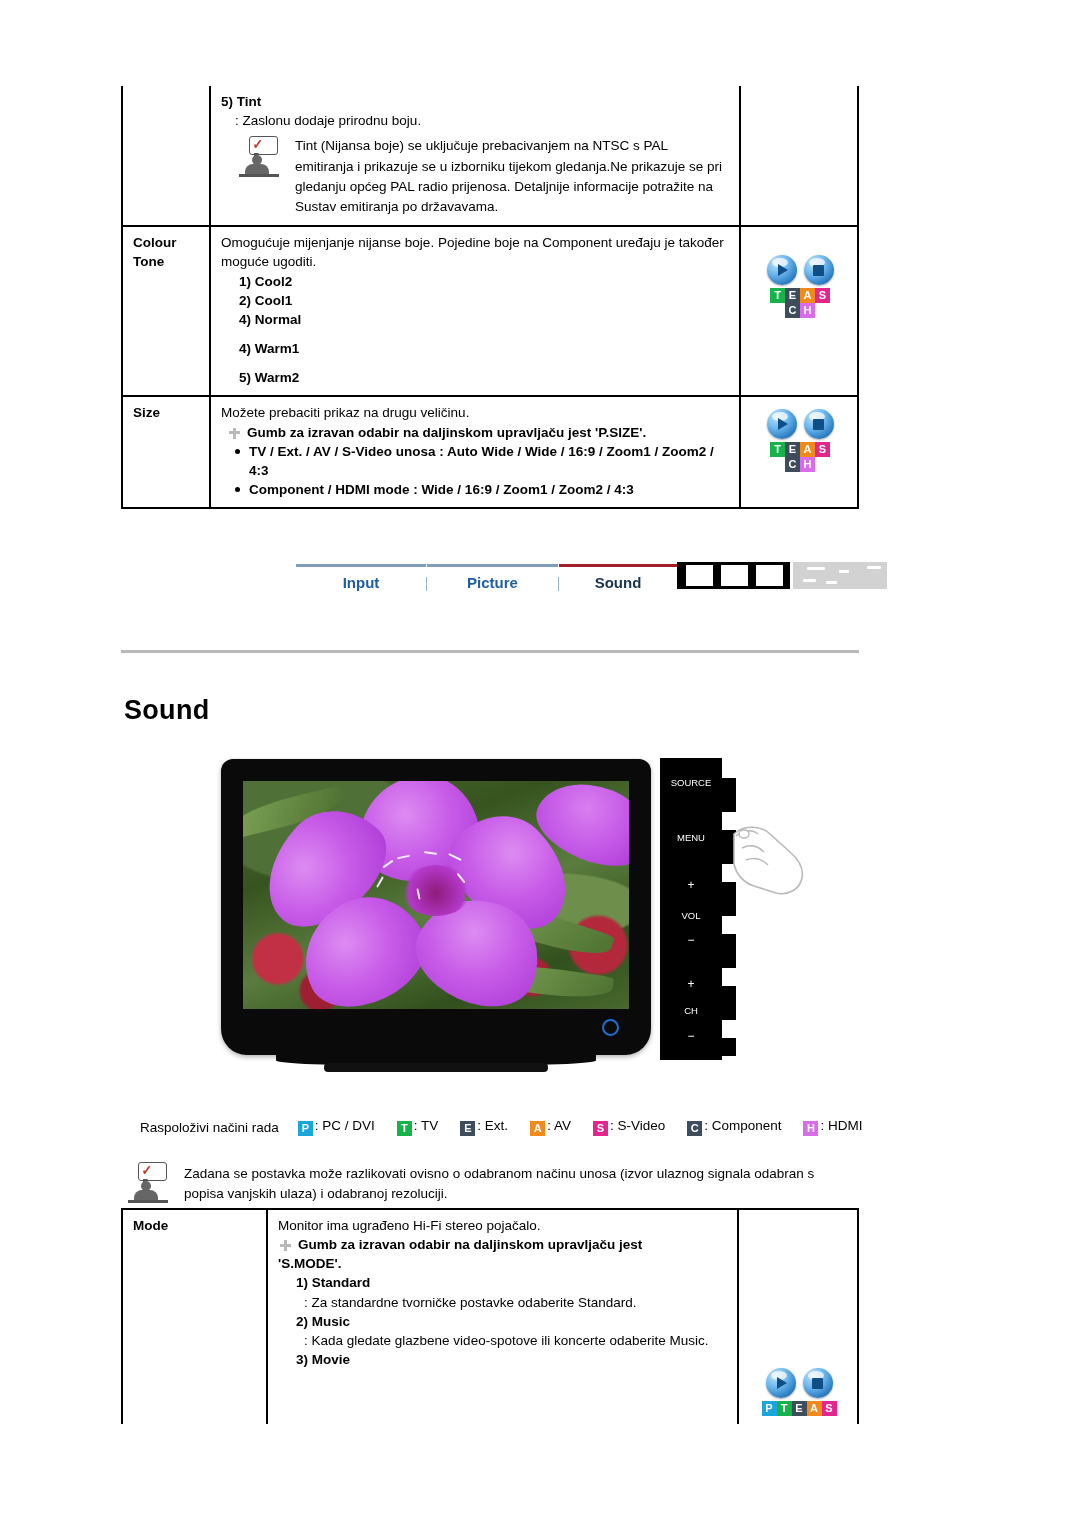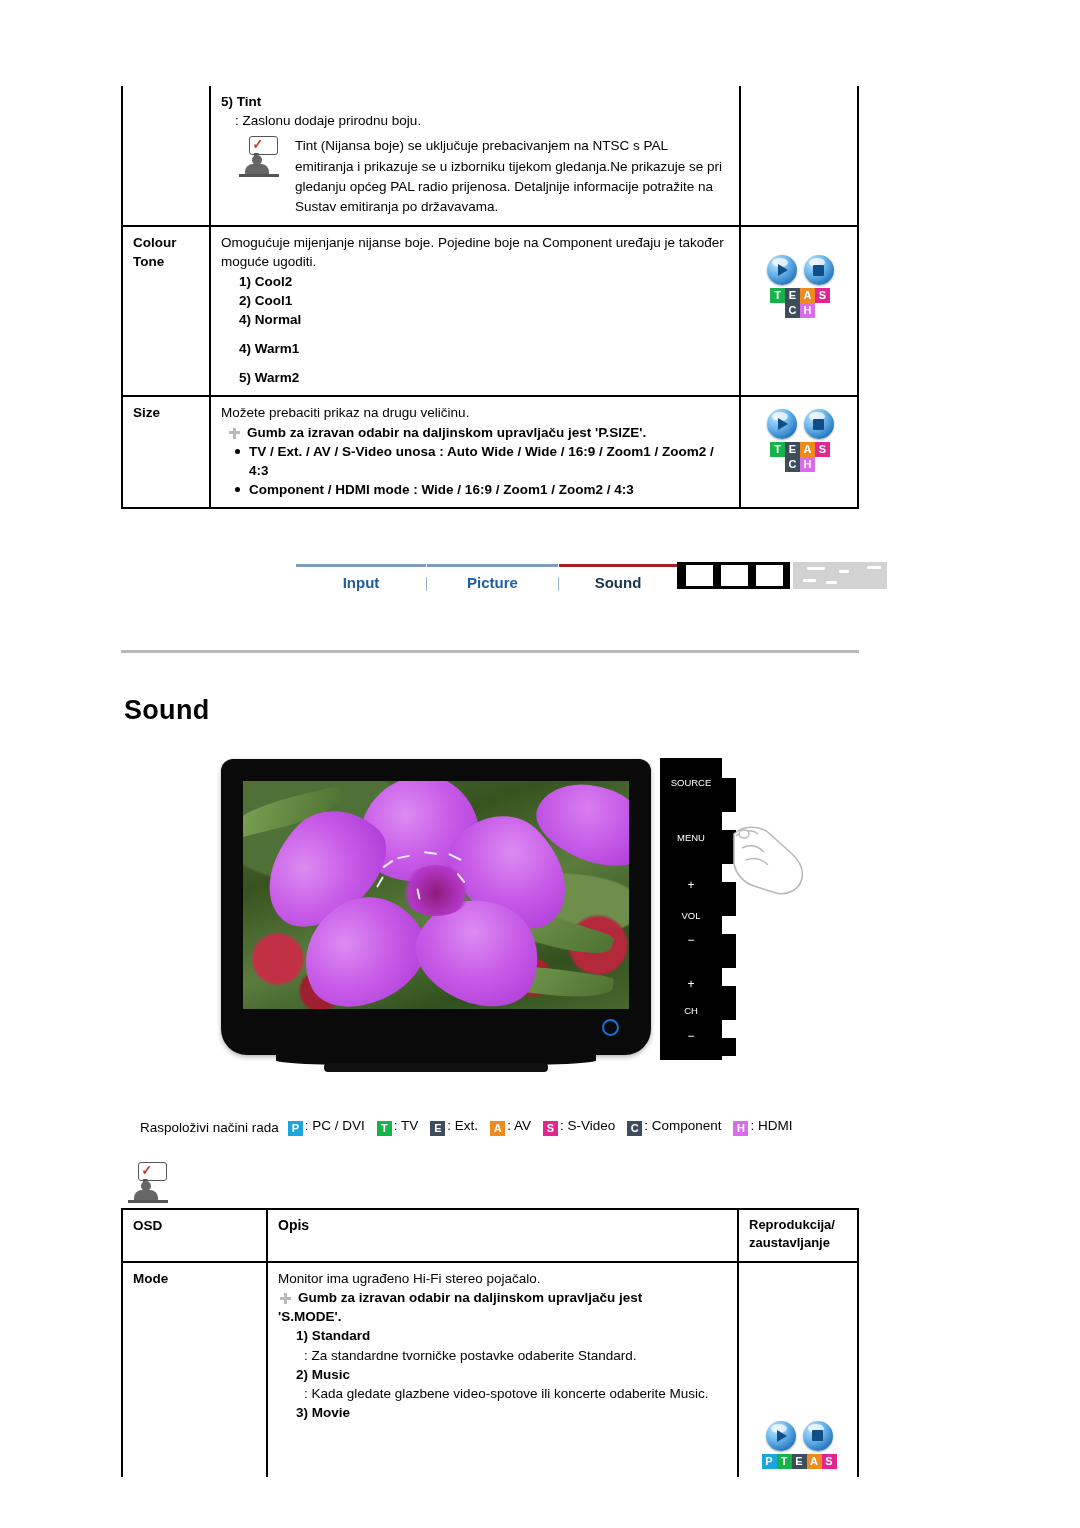--- a/index.html
+++ b/index.html
@@ -181,21 +181,21 @@
   .pet.p4{left:15%;top:52%;width:32%;height:45%;transform:rotate(-26deg);}
   .pet.p5{left:45%;top:52%;width:32%;height:45%;transform:rotate(24deg);}
   .pet.side{left:76%;top:2%;width:30%;height:33%;transform:rotate(22deg);
             background:radial-gradient(circle at 40% 35%, #d97ef0 0%, #c357e6 50%, #a732d0 100%);}
   .center{position:absolute;left:41%;top:37%;width:18%;height:22%;border-radius:50%;
           background:radial-gradient(circle at 50% 55%, #8e1b7a 0%, #b338c9 60%, transparent 72%);}
   .stam{position:absolute;background:#f2eef8;border-radius:2px;}
   .leaf{position:absolute;background:linear-gradient(120deg,#7fa558,#4d7030);border-radius:60% 10% 60% 10%;}
 
   
-  #legend{position:absolute;left:140px;top:1118px;font-size:13.5px;display:flex;align-items:center;gap:0px;white-space:nowrap;}
+  #legend{position:absolute;left:140px;top:1118px;font-size:13.5px;display:flex;align-items:center;gap:10px;white-space:nowrap;}
   .lgtxt{margin-right:9px;}
   .badge{
     display:inline-block;width:15px;height:15px;line-height:15px;text-align:center;
     color:#fff;font-weight:bold;font-size:11px;vertical-align:-2px;margin-right:2px;
   }
   .lgitem{margin-right:12px;}
 
   
   #note2{position:absolute;left:128px;top:1162px;width:730px;}
 
@@ -428,37 +428,30 @@
   </div>
 
   <div id="note2" class="note">
     <div class="note-ico">
       <div class="bubble"></div>
         <div class="tick">✓</div>
       <div class="head"></div>
         <div class="body"></div>
         <div class="ground"></div>
     </div>
+    <div class="note-text" style="max-width:660px;padding-top:2px;">Zadana se postavka može razlikovati ovisno o odabranom načinu unosa (izvor ulaznog signala odabran s popisa vanjskih ulaza) i odabranoj rezoluciji.</div>
   </div>
 
   <table class="doc" id="bot-table">
     <colgroup>
         <col style="width:145px">
         <col>
         <col style="width:120px">
       </colgroup>
     <tbody>
-        <tr>
-      <td class="col-osd">OSD</td>
-      <td class="col-desc" style="font-weight:bold;font-size:14px;">Opis</td>
-      <td class="col-play" style="font-weight:bold;font-size:13px;">
-        <div>Reprodukcija/</div>
-        <div>zaustavljanje</div>
-      </td>
-    </tr>
     <tr class="last">
       <td class="col-osd">Mode</td>
       <td class="col-desc">
         <div>Monitor ima ugrađeno Hi-Fi stereo pojačalo.</div>
         <div class="nb plusb">Gumb za izravan odabir na daljinskom upravljaču jest</div>
         <div class="nb">'S.MODE'.</div>
         <div class="nb indent1">1) Standard</div>
         <div class="indent2">: Za standardne tvorničke postavke odaberite Standard.</div>
         <div class="nb indent1">2) Music</div>
         <div class="indent2" style="max-width:445px;">: Kada gledate glazbene video-spotove ili koncerte odaberite Music.</div>

